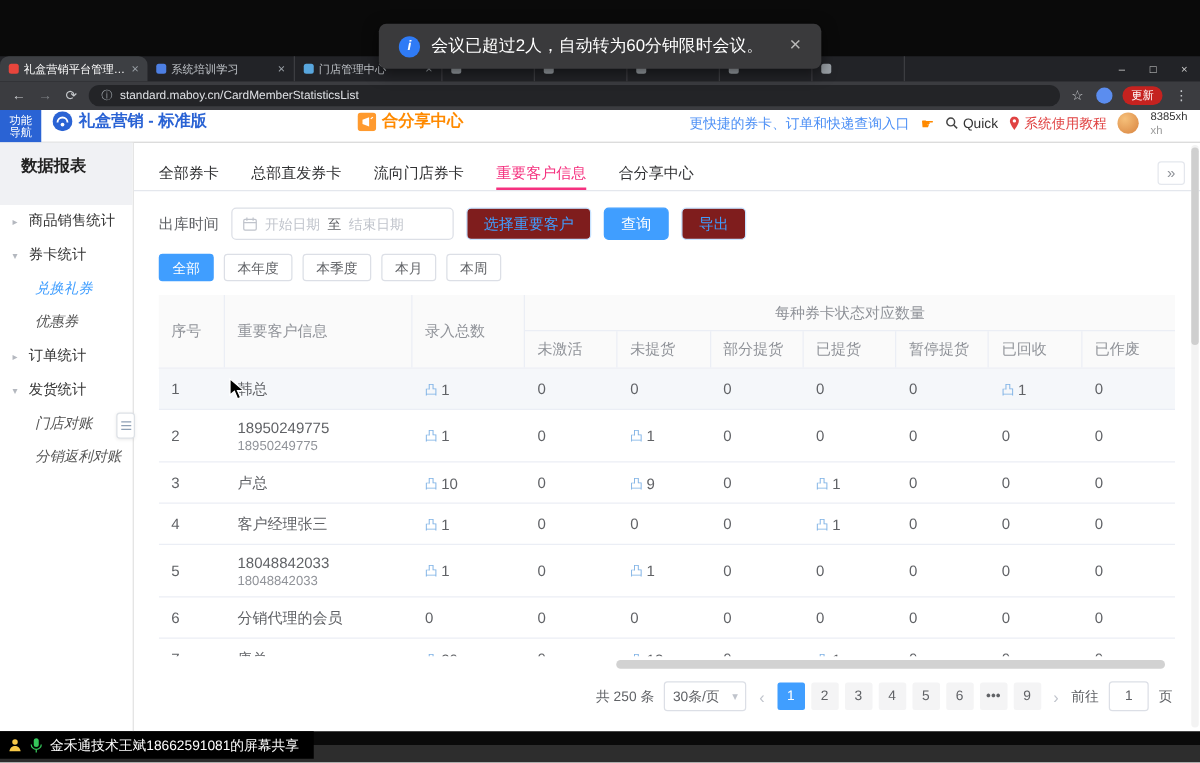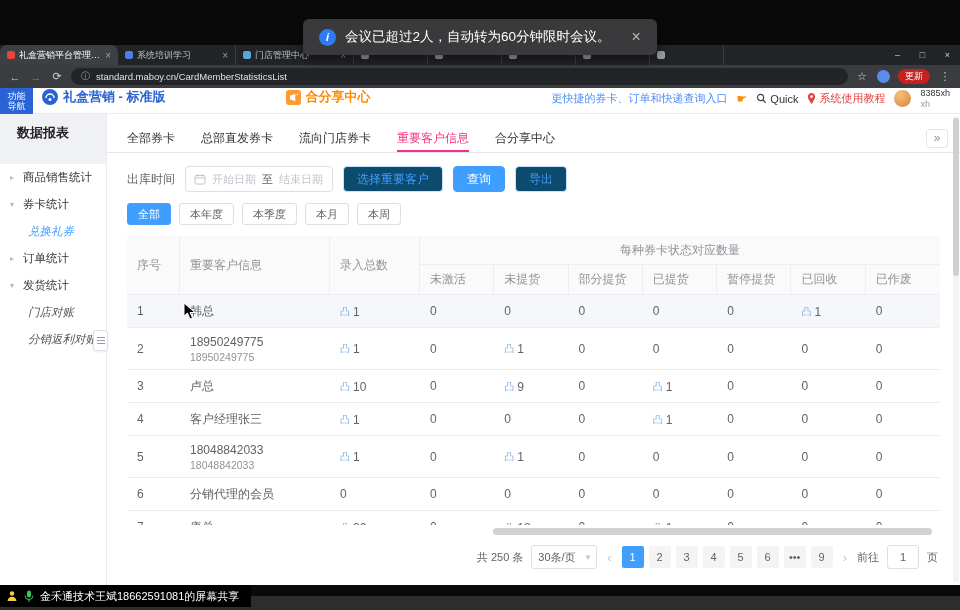--- a/index.html
+++ b/index.html
@@ -77,26 +77,26 @@
   
   .main { position:absolute; left:107px; top:114px; right:0; bottom:25px; background:#fff; padding-top:12px; overflow:hidden; }
   .content-tabs { height:27px; border-bottom:1px solid #e4e7ed; display:flex; gap:26px; padding-left:20px; position:relative; }
   .ctab { font-size:12px; color:#303133; line-height:25px; cursor:pointer; white-space:nowrap; }
   .ctab.active { color:#f5317f; border-bottom:2px solid #f5317f; }
   .expander { position:absolute; right:12px; top:3px; color:#909399; font-size:12px; width:22px; height:19px;
               border:1px solid #e4e7ed; border-radius:3px; text-align:center; line-height:17px; background:#fff; cursor:pointer; }
 
   .filters { display:flex; align-items:center; gap:10px; margin:13px 0 0 20px; }
   .flabel { font-size:12px; color:#606266; }
-  .date-range { width:148px; height:26px; border:1px solid #dcdfe6; border-radius:4px; display:flex;
+  .date-range { width:178px; height:26px; border:1px solid #dcdfe6; border-radius:4px; display:flex;
                 align-items:center; padding:0 8px; gap:6px; cursor:text; }
   .ph { font-size:11px; color:#c0c4cc; }
   .sep { font-size:11px; color:#606266; }
   .btn { height:26px; padding:0 13px; border-radius:4px; font-size:12px; display:flex; align-items:center; cursor:pointer; }
-  .btn.plain { background:#0c4a6e; border:1px solid #c6e2ff; color:#409eff; }
+  .btn.plain { background:#7f1d1d; border:1px solid #c6e2ff; color:#409eff; }
   .btn.primary { background:#409eff; border:1px solid #409eff; color:#fff; }
 
   .quickrow { display:flex; gap:8px; margin:11px 0 0 20px; }
   .qbtn { height:22px; padding:0 10px; font-size:11px; border-radius:3px; border:1px solid #dcdfe6;
           background:#fff; color:#606266; cursor:pointer; }
   .qbtn.active { background:#409eff; border-color:#409eff; color:#fff; }
 
   .table { margin:11px 20px 0; }
   .thead { display:grid; grid-template-columns:53px 150px 90px 1fr; background:#fafafa;
            border-bottom:1px solid #ebeef5; font-size:12px; color:#909399; }
@@ -256,20 +256,21 @@
     <div id="sbitems">
         <div class="sb-item group">
           <span class="caret">▸</span>
           <span>商品销售统计</span>
         </div>
         <div class="sb-item group">
           <span class="caret">▾</span>
           <span>券卡统计</span>
         </div>
         <div class="sb-item sub active">兑换礼券</div>
+        <div class="sb-item sub">优惠券</div>
         <div class="sb-item group">
           <span class="caret">▸</span>
           <span>订单统计</span>
         </div>
         <div class="sb-item group">
           <span class="caret">▾</span>
           <span>发货统计</span>
         </div>
         <div class="sb-item sub">门店对账</div>
         <div class="sb-item sub">分销返利对账</div>

